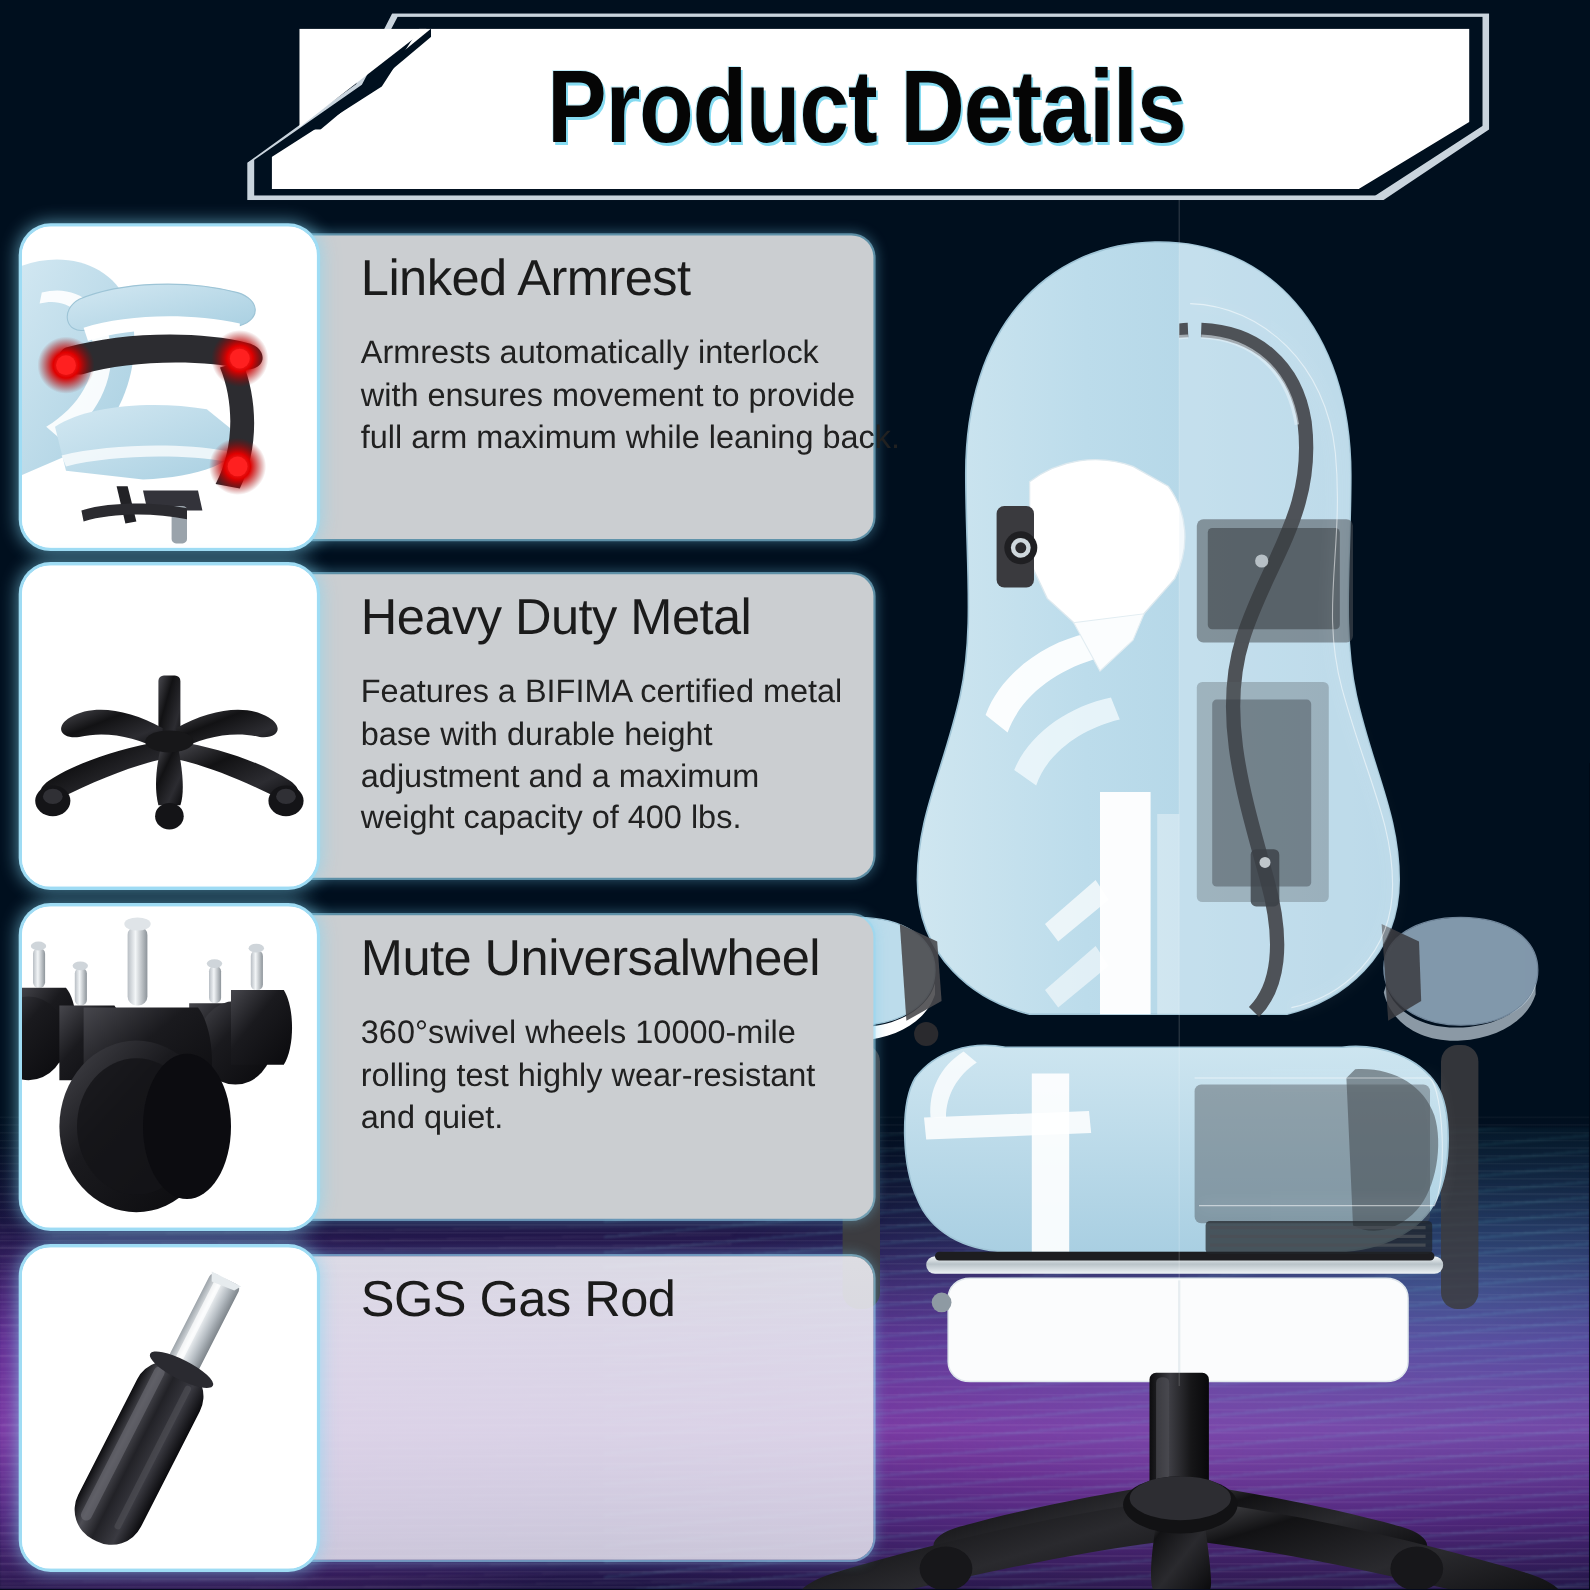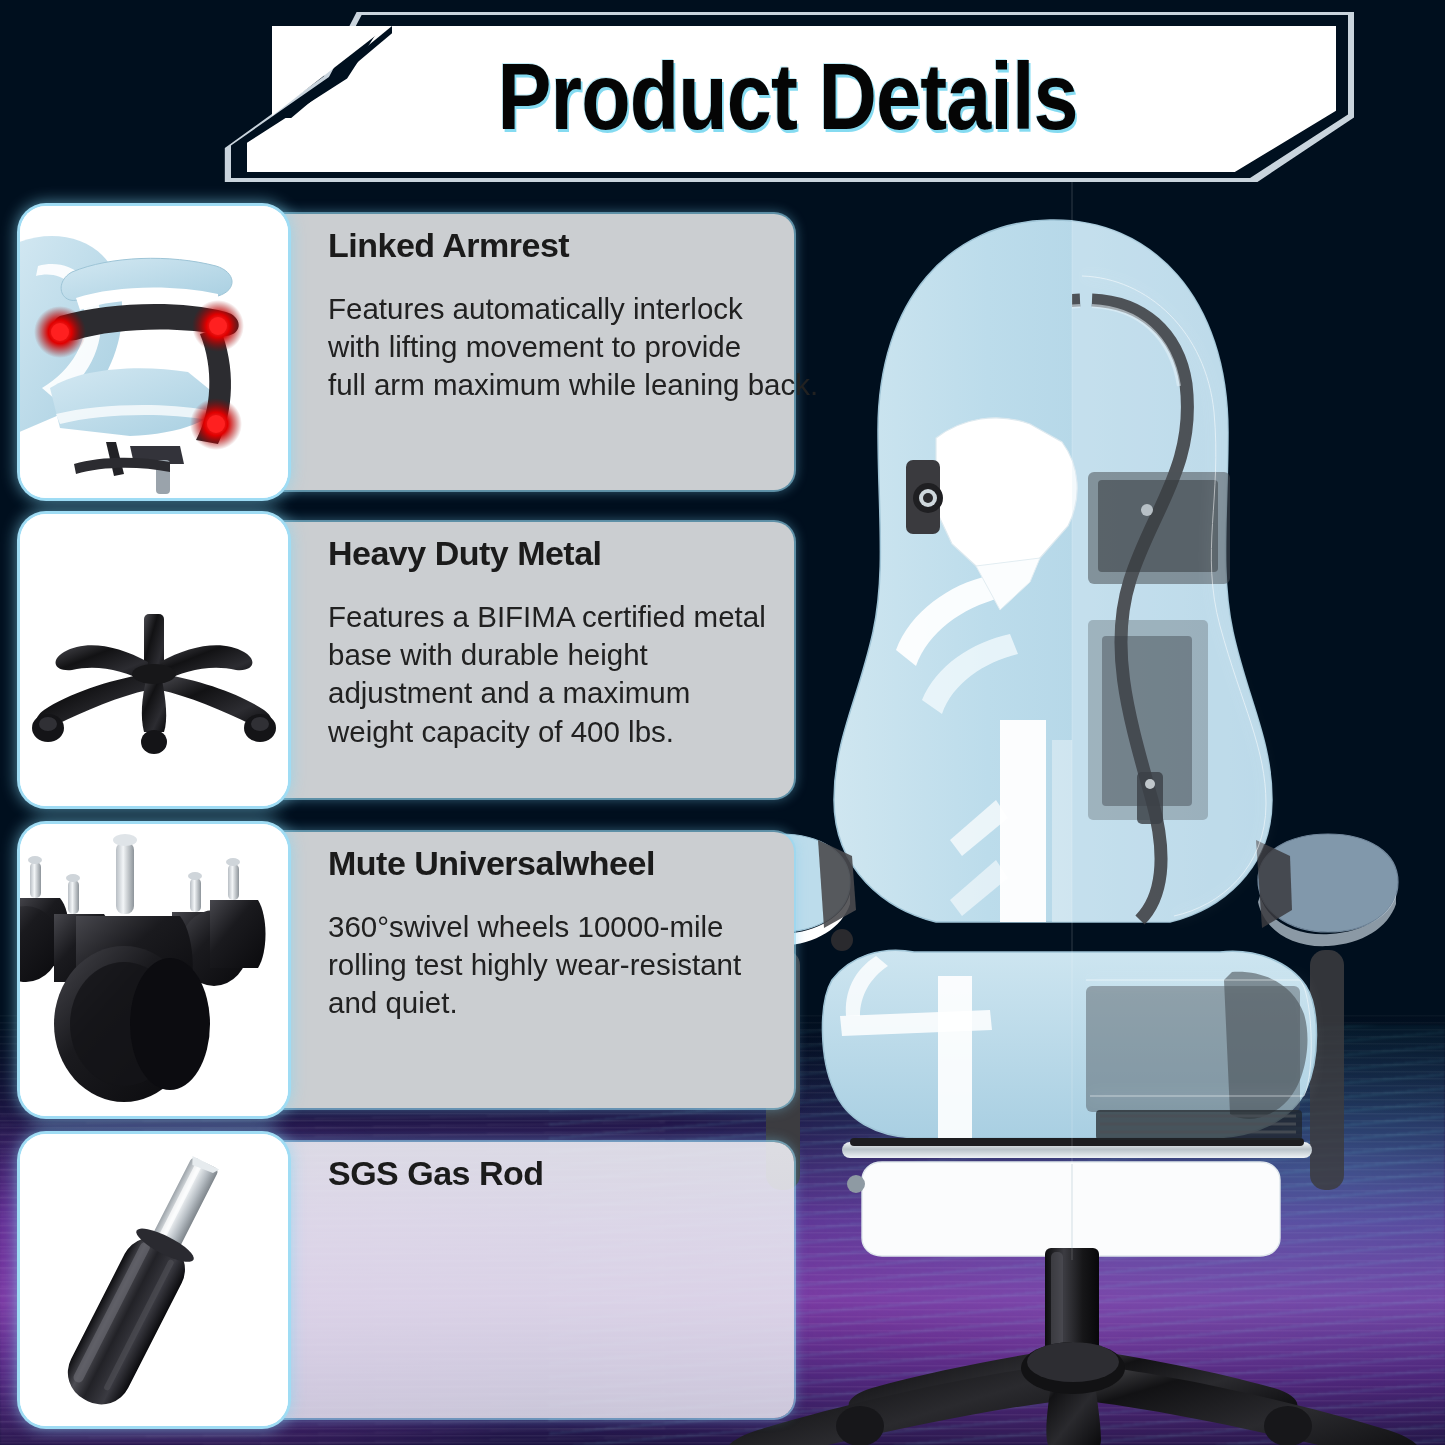--- a/index.html
+++ b/index.html
@@ -103,21 +103,21 @@
   .card .panel{
     position:absolute;left:238px;top:8px;width:536px;height:276px;
     background:#cbced1;border-radius:20px;
     box-shadow:0 0 0 2px rgba(150,215,240,.55), 0 0 12px 2px rgba(120,205,240,.40);
     padding:14px 18px 0 70px;z-index:2;
   }
   .card.translucent .panel{
     background:linear-gradient(180deg,rgba(238,238,244,.90) 0%,rgba(228,226,238,.86) 100%);
   }
   .card h2{
-    margin:0;font-size:34px;font-weight:bold;color:#1b1b1b;
+    margin:0;font-size:46px;font-weight:normal;color:#1b1b1b;
     letter-spacing:-.5px;line-height:1.05;white-space:nowrap;
   }
   .card .body{
     margin-top:26px;font-size:29.5px;line-height:1.30;color:#212121;
   }
   .card .body span{display:block;white-space:nowrap;}
   .thumb svg{display:block;width:100%;height:100%;}
 </style>
 </head>
 <body>
@@ -322,22 +322,22 @@
       </g>
 
       <line x1="372" y1="0" x2="372" y2="1080" stroke="#ffffff" stroke-width="1" opacity=".18"></line>
     </svg>
   </div>
 
   <div class="card" style="top:206px">
     <div class="panel">
       <h2>Linked Armrest</h2>
       <div class="body">
-        <span>Features automatically interlock</span>
-        <span>with lifting movement to provide</span>
+        <span>Armrests automatically interlock</span>
+        <span>with ensures movement to provide</span>
         <span>full arm maximum while leaning back.</span>
       </div>
     </div>
     <div class="thumb">
       <svg viewBox="0 0 268 292" xmlns="http://www.w3.org/2000/svg">
         <defs>
           <radialGradient id="redg" cx="50%" cy="50%" r="50%">
             <stop offset="0%" stop-color="#ff4444"></stop>
               <stop offset="45%" stop-color="#e00000"></stop>
             <stop offset="100%" stop-color="#8b0000" stop-opacity="0"></stop>

